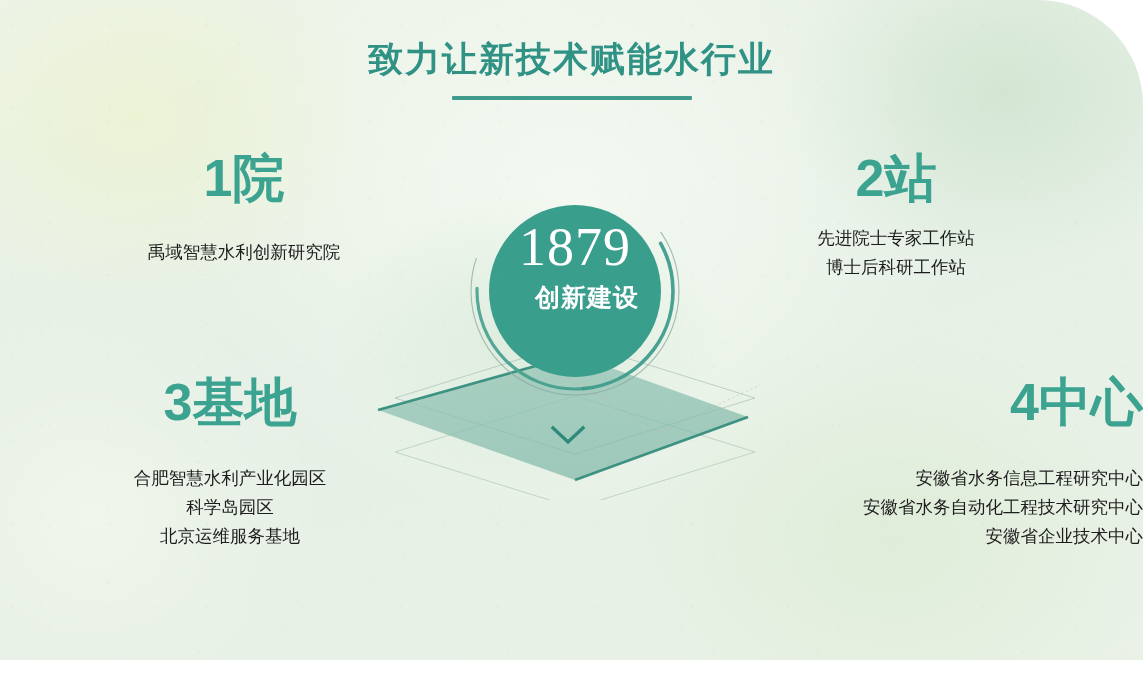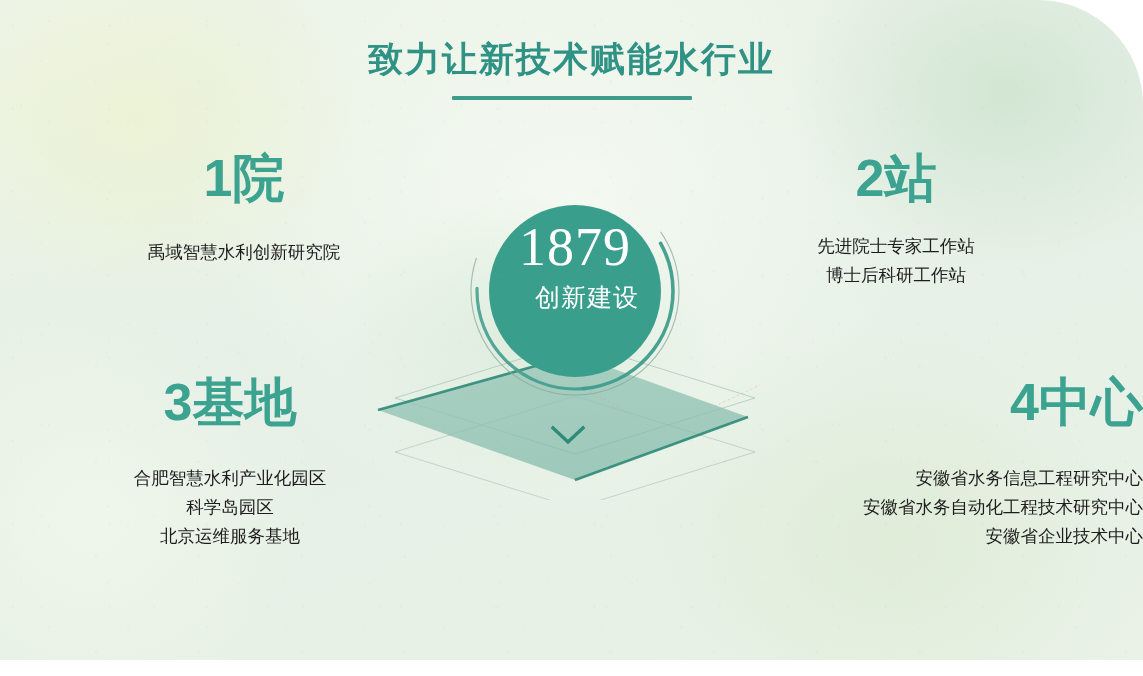--- a/index.html
+++ b/index.html
@@ -85,21 +85,21 @@
     font-size: 17.5px;
     color: #1d1d1d;
     line-height: 1.65;
     white-space: nowrap;
   }
 
   #quad-institute { top: 152px; left: 0; width: 470px; text-align: center; margin-left: 9px; }
   #quad-institute .quad-lines { margin-top: 34px; }
 
   #quad-station  { top: 152px; right: 12px; width: 470px; text-align: center; }
-  #quad-station .quad-lines { margin-top: 28px; }
+  #quad-station .quad-lines { margin-top: 20px; }
 
   #quad-base     { top: 376px; left: 0; width: 460px; text-align: center; }
   #quad-base .quad-lines { margin-top: 36px; }
 
   #quad-center   { top: 376px; right: 0; width: 470px; text-align: right; }
   #quad-center .quad-lines { margin-top: 36px; }
 
   
   #center-graphic {
     position: absolute;
@@ -120,21 +120,21 @@
   }
   .core-number {
     font-family: "Liberation Serif", "DejaVu Serif", serif;
     font-size: 54px;
     color: #ffffff;
     line-height: 1;
     letter-spacing: 1px;
   }
   .core-caption {
     font-size: 25px;
-    font-weight: normal;
+    font-weight: bold;
     color: #ffffff;
     line-height: 1;
     margin-top: 11px;
     letter-spacing: 1px;
     padding-left: 24px;
   }
 </style>
 </head>
 <body>
 

